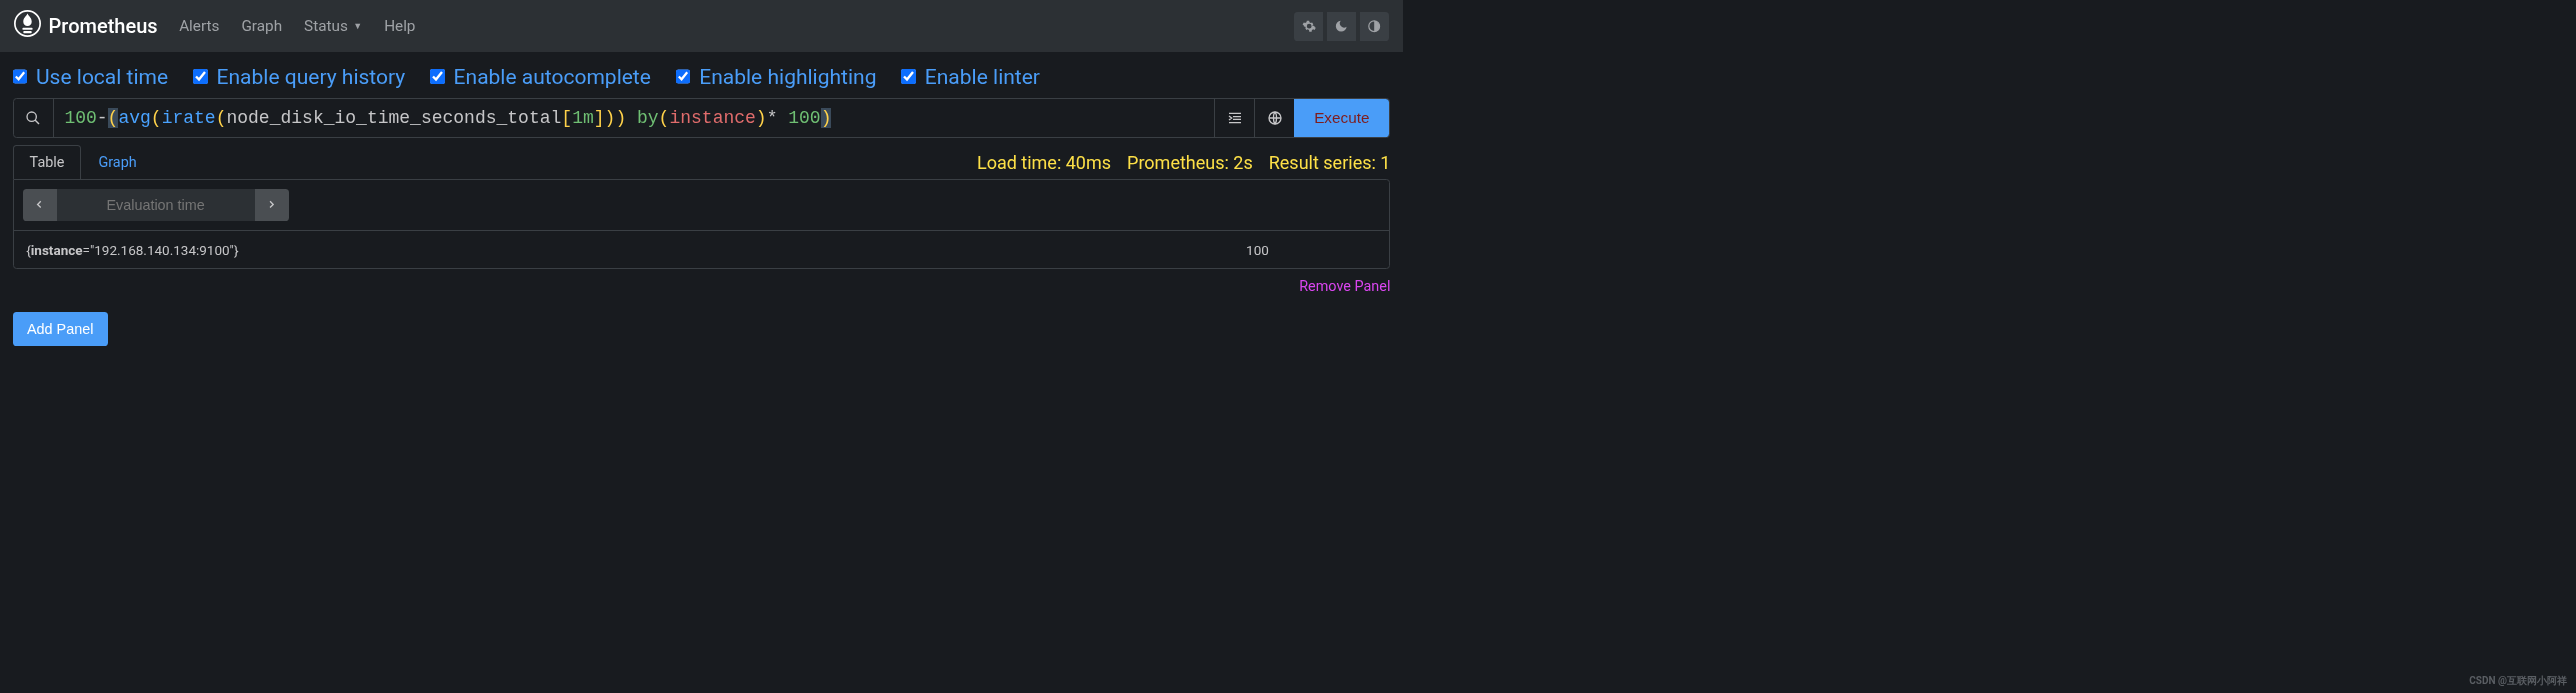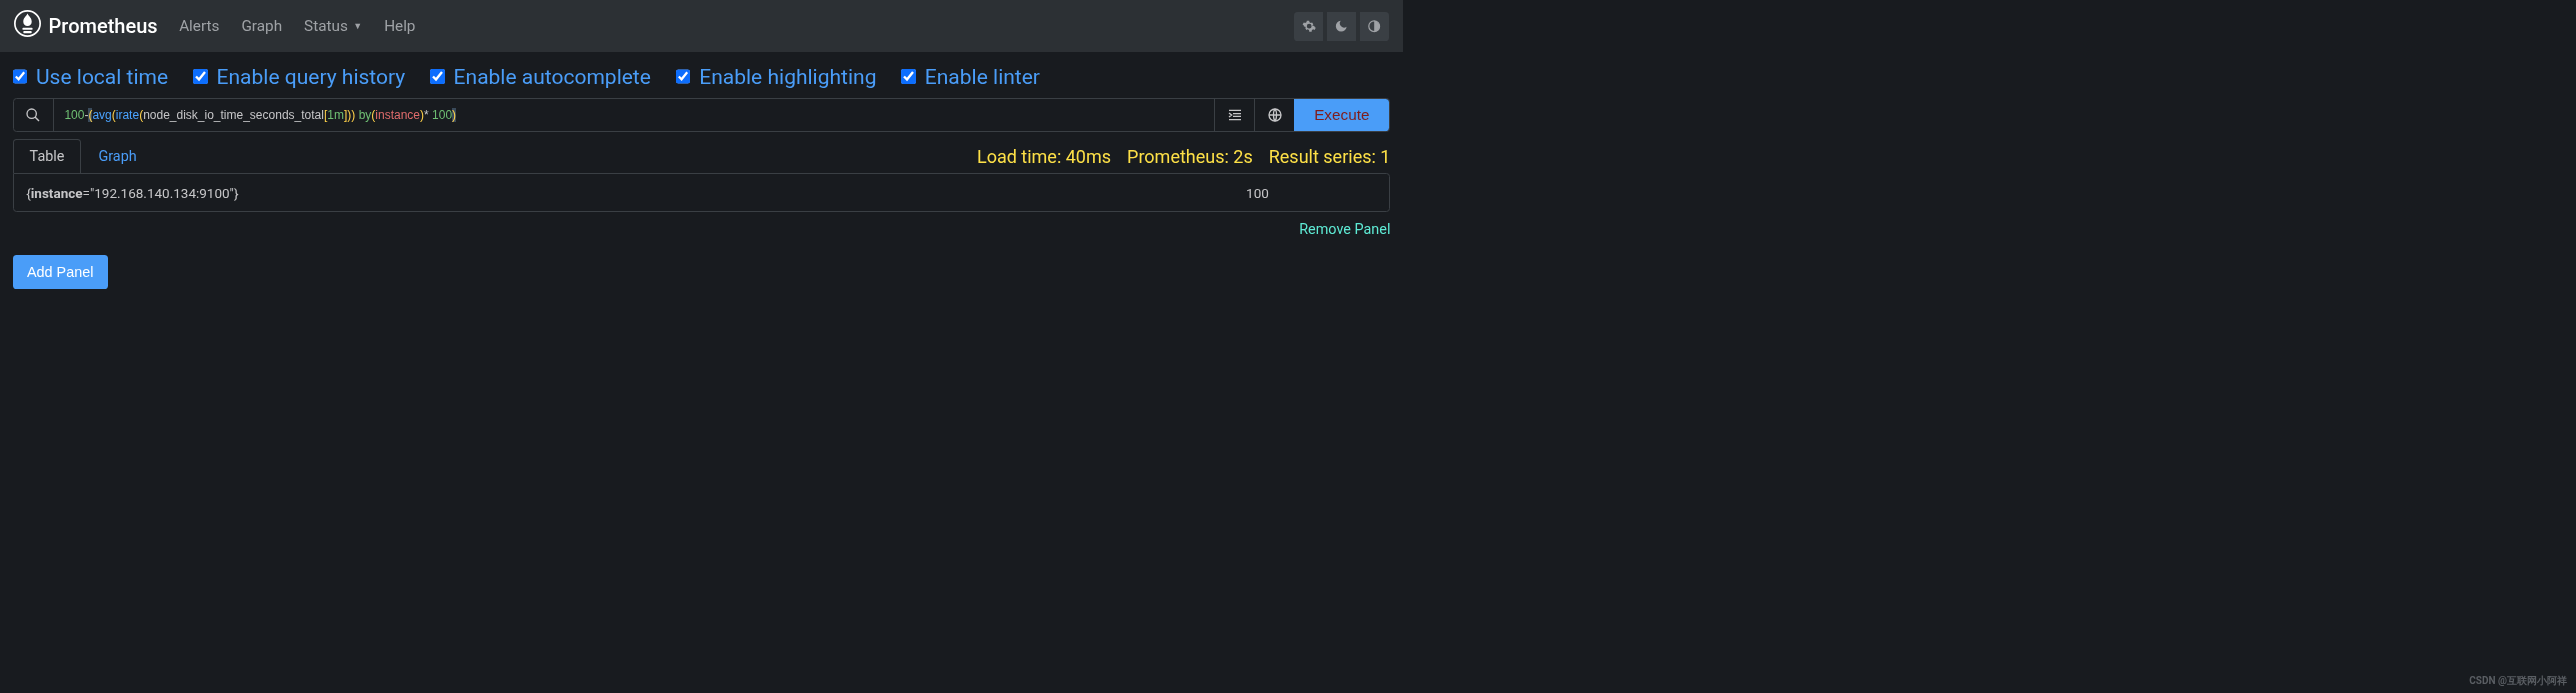--- a/index.html
+++ b/index.html
@@ -70,22 +70,22 @@
   width: 40px;
   display: flex; align-items: center; justify-content: center;
   border-right: 0.9px solid #3a3f44;
   color: #c6c6c8;
 }
 .query-input {
   flex: 1;
   background: transparent;
   border: none;
   padding: 9px 10.8px;
-  font-family: Liberation Sans, sans-serif;
-  font-size: 12px;
+  font-family: Liberation Mono, monospace;
+  font-size: 18px;
   color: #c6c6c8;
   white-space: pre;
   overflow: hidden;
 }
 .tok-num { color: #6fbf73; }
 .tok-paren { color: #ffd24a; }
 .tok-paren-active { background: #3a4a5a; color: #ffd24a; }
 .tok-fn { color: #4aa3ff; }
 .tok-label { color: #e06c6c; }
 .tok-by { color: #6fbf73; }
@@ -171,21 +171,21 @@
   font-size: 13.5px;
 }
 .result-label { flex: 1; }
 .result-label b { font-weight: 700; }
 .result-value { margin-right: 108px; }
 
 
 .remove-panel {
   text-align: right;
   padding: 9px 12.6px 3.6px;
-  color: #5eead4;
+  color: #d946ef;
   font-size: 14.4px;
 }
 .remove-panel span { cursor: pointer; }
 .add-panel-row { padding: 12.6px; }
 .add-panel-btn {
   background: #4a9df8;
   color: #fff;
   border: none;
   padding: 9px 14.4px;
   border-radius: 3.6px;
@@ -296,20 +296,35 @@
     <div class="tab inactive">Graph</div>
   </div>
   <div class="stats">
     <span>Load time: 40ms</span>
     <span>Prometheus: 2s</span>
     <span>Result series: 1</span>
   </div>
 </div>
 
 <div class="result-panel">
+  <div class="eval-row">
+    <div class="eval-group">
+      <div class="eval-arrow">
+        <svg width="10.8" height="10.8" viewBox="0 0 24 24">
+            <path fill="none" stroke="currentColor" stroke-width="3" d="M15 5l-7 7 7 7"></path>
+          </svg>
+      </div>
+      <input class="eval-input" placeholder="Evaluation time" style="">
+      <div class="eval-arrow">
+        <svg width="10.8" height="10.8" viewBox="0 0 24 24">
+            <path fill="none" stroke="currentColor" stroke-width="3" d="M9 5l7 7-7 7"></path>
+          </svg>
+      </div>
+    </div>
+  </div>
   <div class="result-row">
     <div class="result-label">{<b>instance</b><span>="192.168.140.134:9100"}</span></div>
     <div class="result-value">100</div>
   </div>
 </div>
 
 <div class="remove-panel">
   <span>Remove Panel</span>
 </div>
 <div class="add-panel-row">

